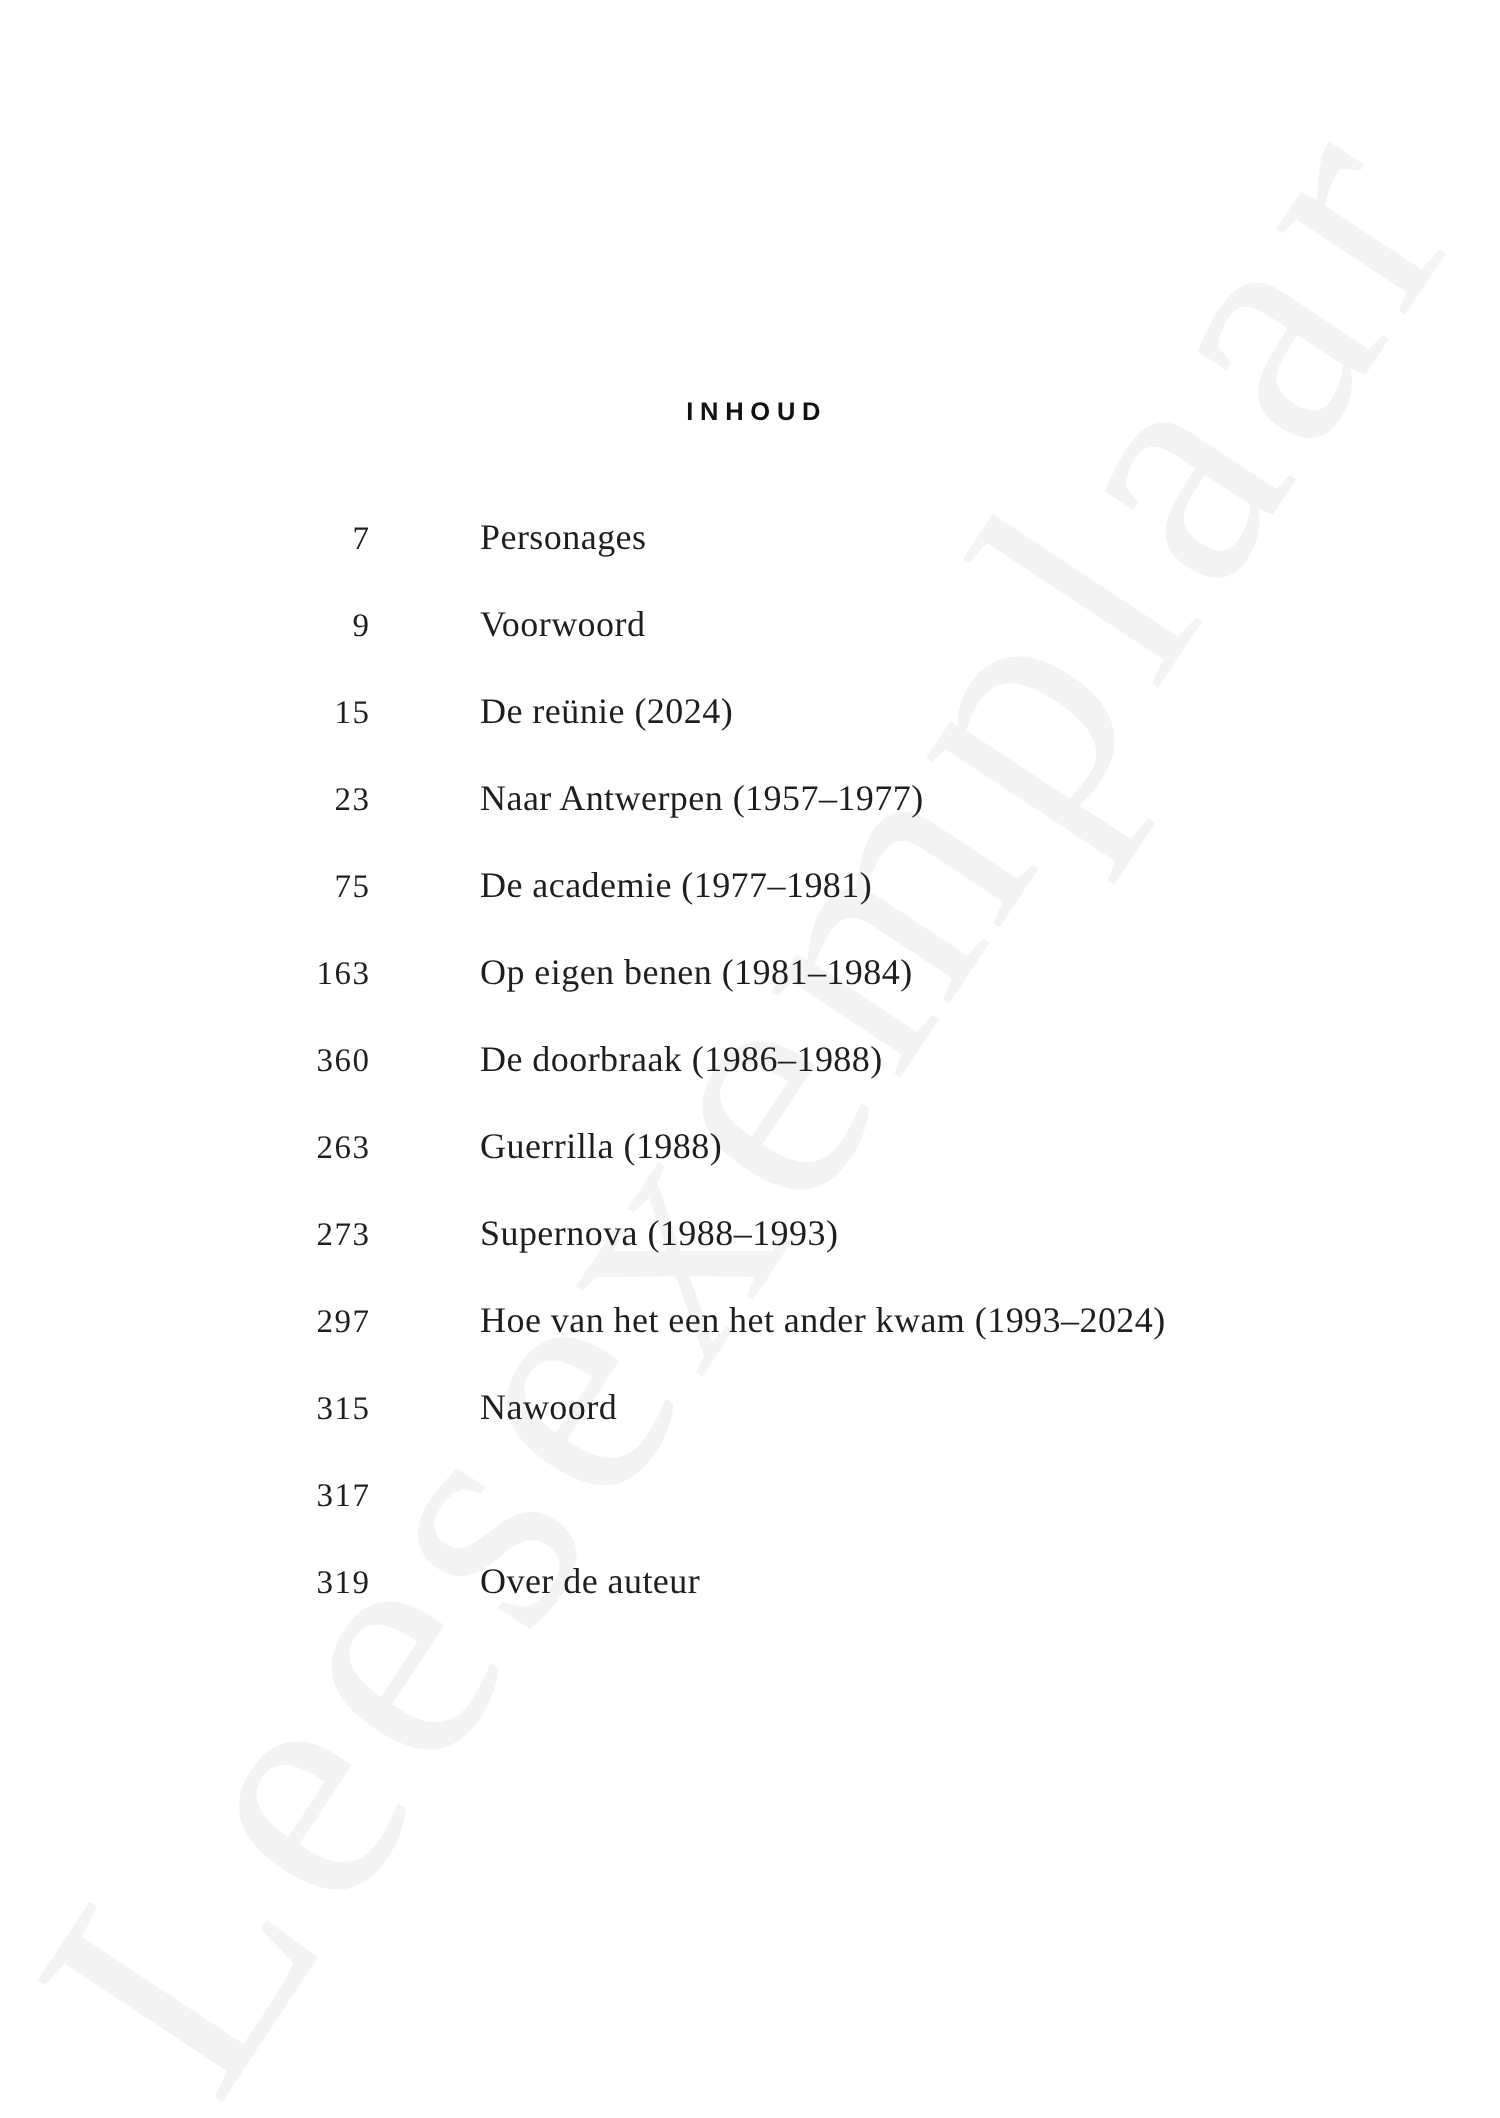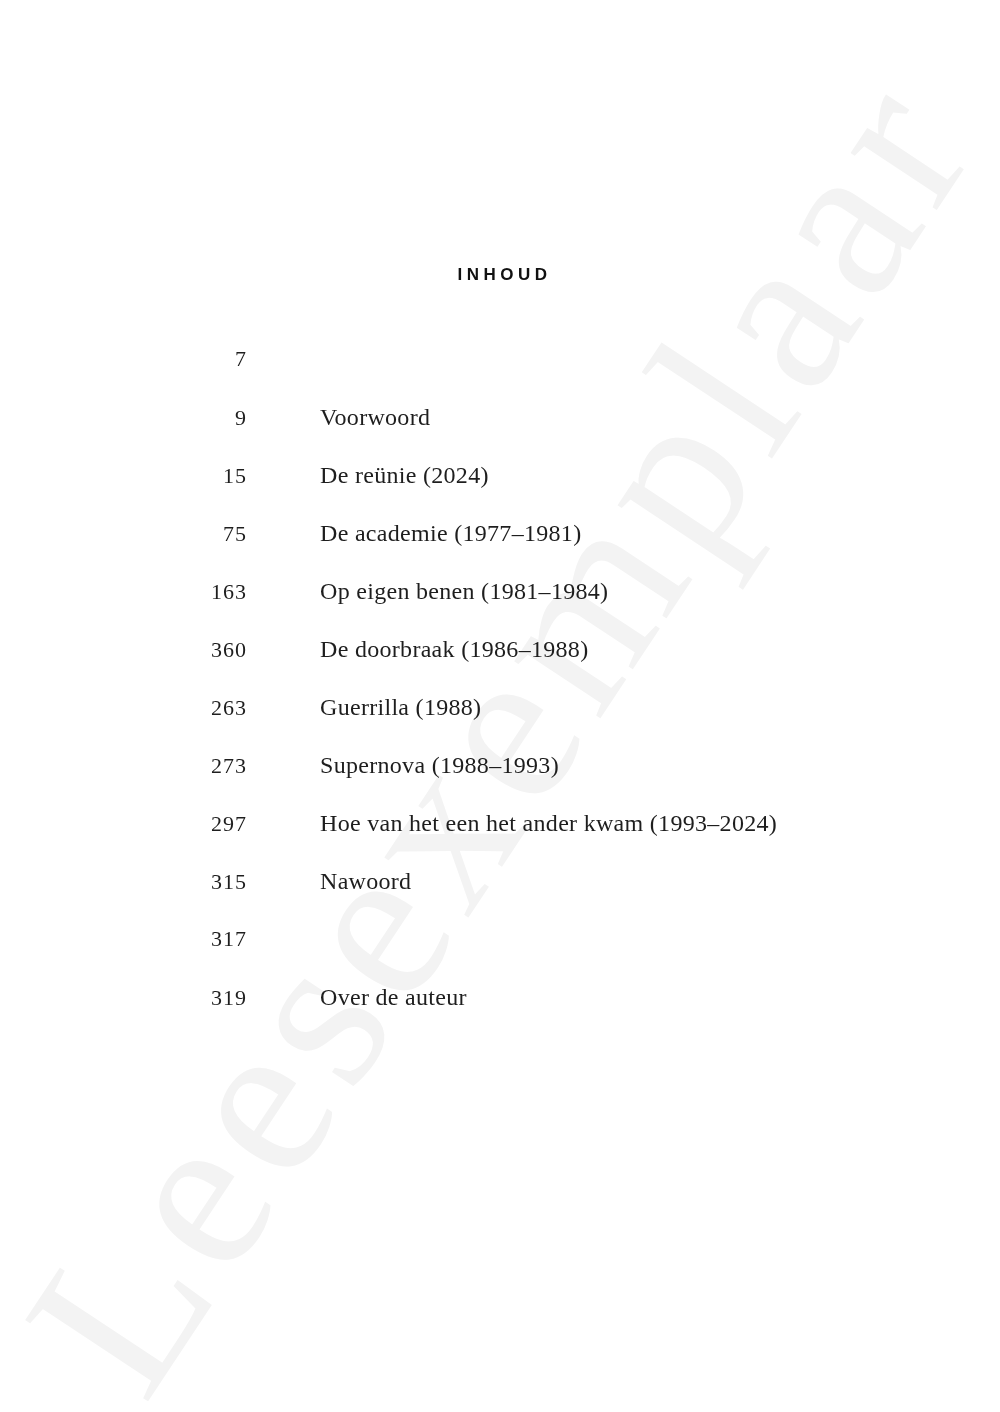--- a/index.html
+++ b/index.html
@@ -83,32 +83,37 @@
 
 <div class="page">
 
   <div class="watermark">Leesexemplaar</div>
 
   <h1 class="heading">INHOUD</h1>
 
   <div class="toc">
     <div class="toc-row">
       <span class="toc-page">7</span>
+      <span class="toc-title">Personages</span>
     </div>
 
     <div class="toc-row">
       <span class="toc-page">9</span>
       <span class="toc-title">Voorwoord</span>
     </div>
 
     <div class="toc-row">
       <span class="toc-page">15</span>
       <span class="toc-title">De reünie (2024)</span>
     </div>
 
+    <div class="toc-row">
+      <span class="toc-page">23</span>
+      <span class="toc-title">Naar Antwerpen (1957–1977)</span>
+    </div>
 
     <div class="toc-row">
       <span class="toc-page">75</span>
       <span class="toc-title">De academie (1977–1981)</span>
     </div>
 
     <div class="toc-row">
       <span class="toc-page">163</span>
       <span class="toc-title">Op eigen benen (1981–1984)</span>
     </div>

